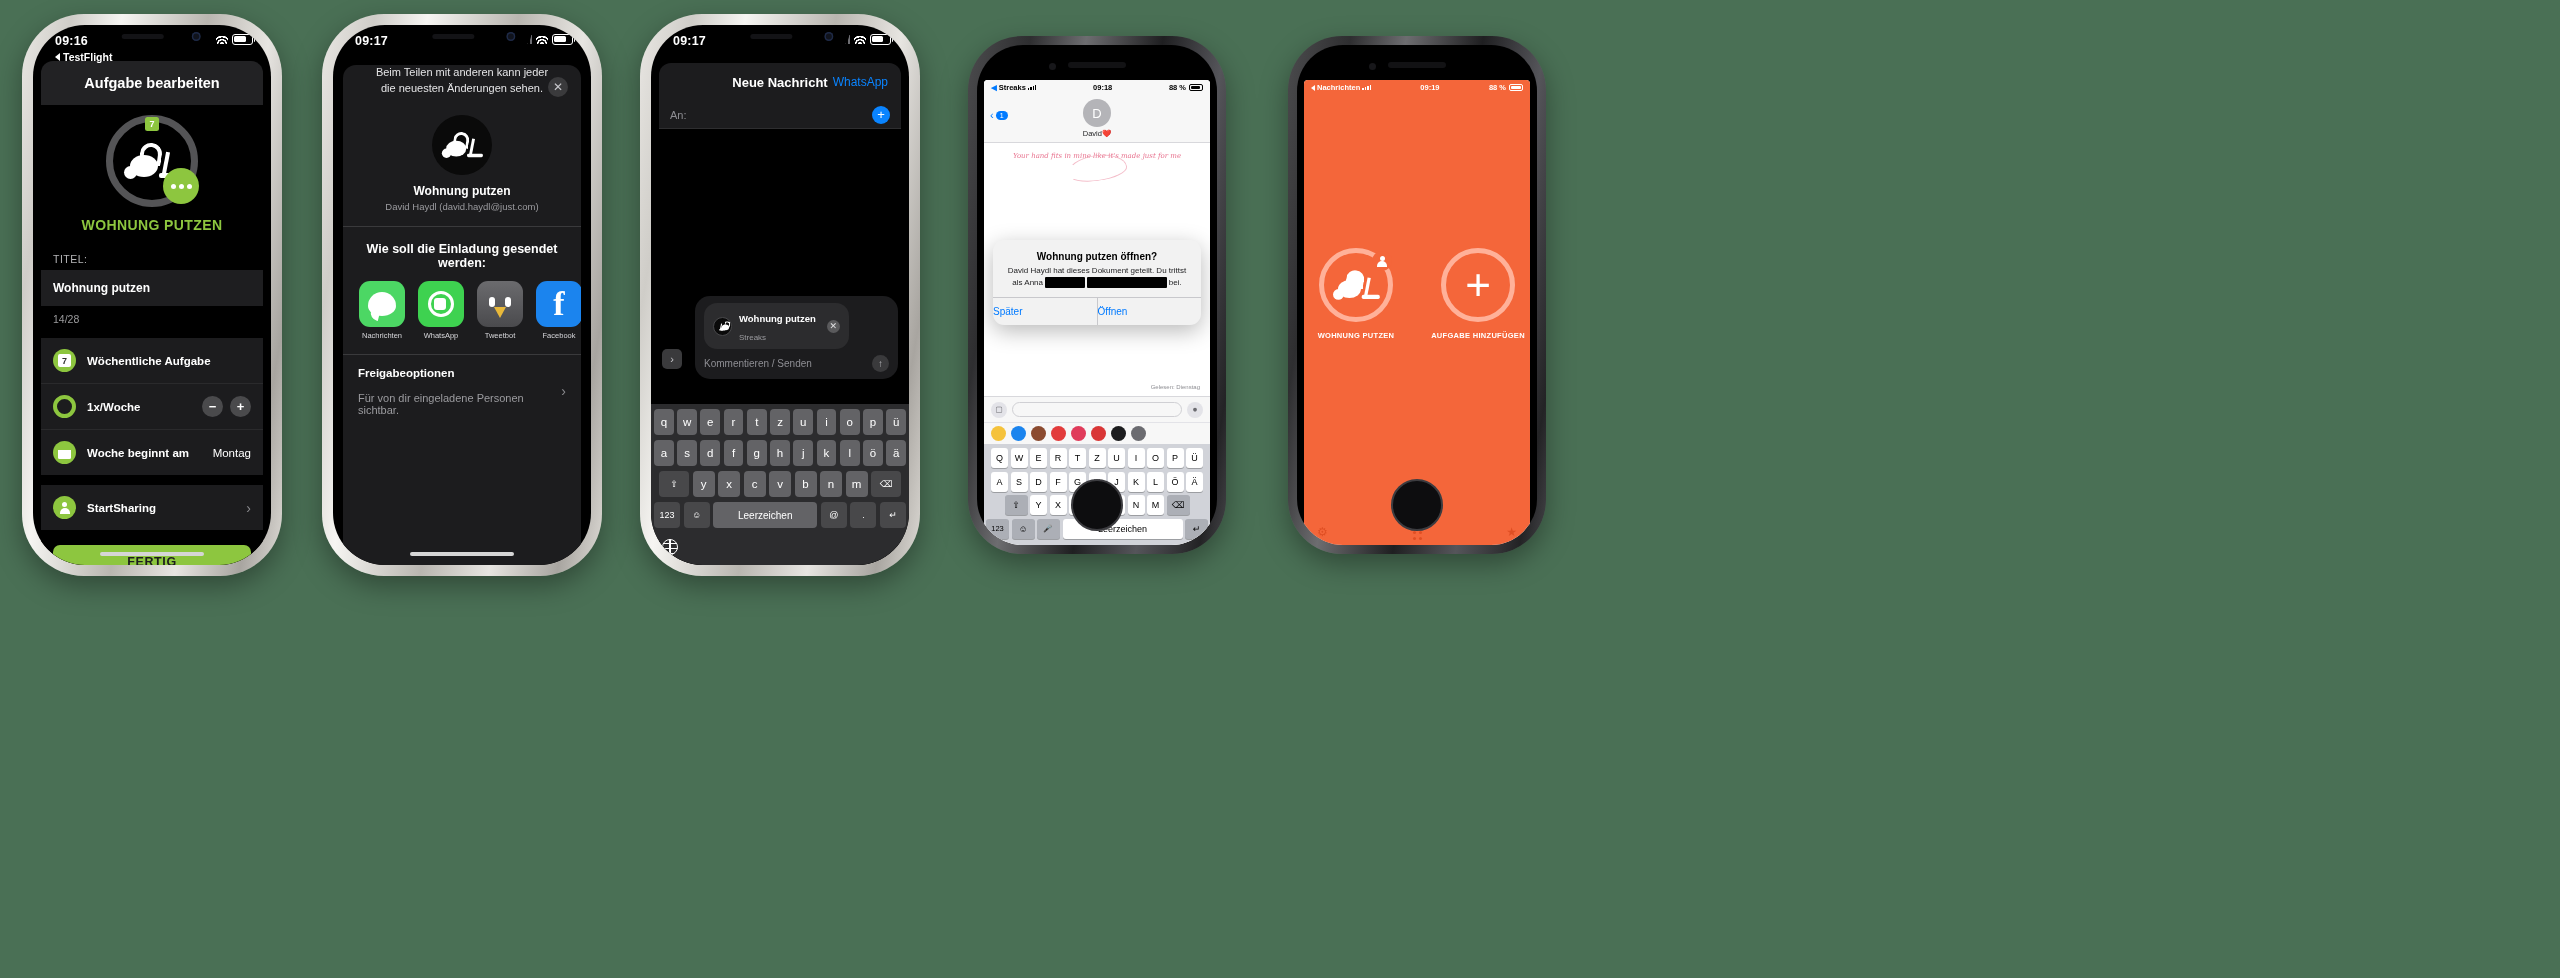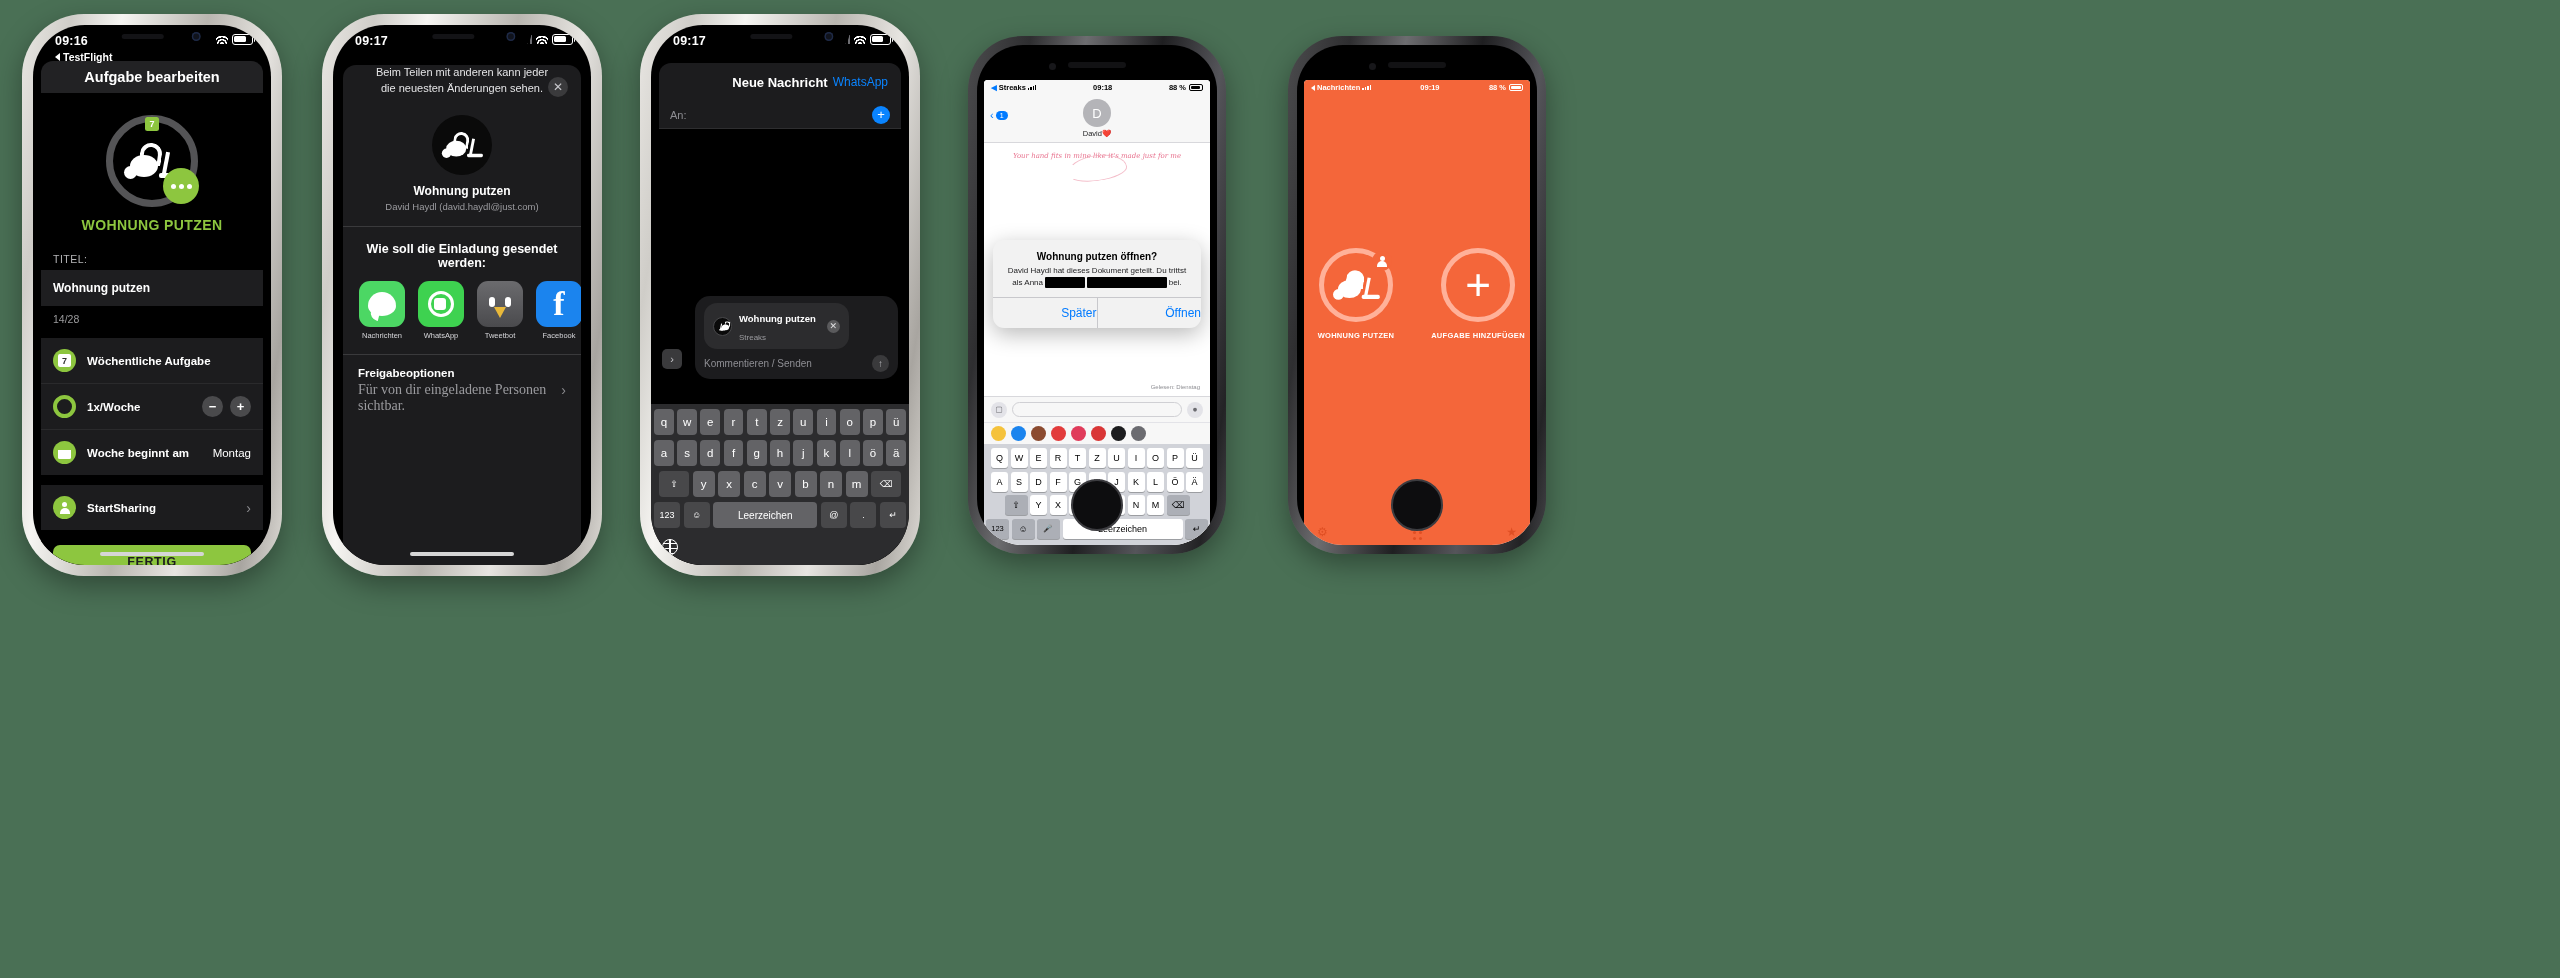--- a/index.html
+++ b/index.html
@@ -72,21 +72,21 @@
   .batt::after{content:"";position:absolute;right:-3.3px;top:3px;width:1.8px;height:4px;
                background:#fff;border-radius:0 1px 1px 0;}
   .batt b { position:absolute;left:1.3px;top:1.3px;bottom:1.3px;background:#fff;border-radius:1.5px;display:block;}
   .backhint { position:absolute; top:26px; left:22px; font-size:10.5px; color:#fff; font-weight:600;
               display:flex; align-items:center; gap:3px; z-index:31;}
   .backhint .tri { width:0;height:0;border-top:4px solid transparent;border-bottom:4px solid transparent;
                    border-right:5px solid #fff;}
 
   
   #p1 { left: 22px; top: 14px; width: 260px; height: 562px; }
-  .p1-nav { position:absolute; top:36px; left:8px; right:8px; height:32px; background:#222224;
+  .p1-nav { position:absolute; top:36px; left:8px; right:8px; height:44px; background:#222224;
             border-radius:12px 12px 0 0; display:flex;align-items:center;justify-content:center; z-index:20;}
   .p1-nav span { color:#fff; font-size:14.5px; font-weight:700; }
   .p1-body { position:absolute; top:76px; left:8px; right:8px; bottom:0; background:#000;
              overflow:hidden; }
   .hero { padding: 14px 0 6px; display:flex; flex-direction:column; align-items:center; }
   .ring { width:92px;height:92px;border-radius:50%; border:7px solid #545456; position:relative;
           display:flex;align-items:center;justify-content:center;}
   .badge7 { position:absolute; top:-5px; left:50%; margin-left:-7px; width:14px;height:14px;
             background:#8dc63f; border-radius:2.5px; color:#fff; font-size:9px; font-weight:700;
             display:flex;align-items:center;justify-content:center;}
@@ -157,21 +157,21 @@
   .ico.tw{background:linear-gradient(#6b6b6e,#4a4a4d);}
   .ico.tw .eyeL,.ico.tw .eyeR{position:absolute;top:16px;width:6px;height:10px;border-radius:3px;background:#fff;}
   .ico.tw .eyeL{left:12px;} .ico.tw .eyeR{right:12px;}
   .ico.tw .beak{position:absolute;top:26px;left:50%;margin-left:-6px;width:12px;height:11px;background:#e8b83a;
                 clip-path:polygon(50% 100%,0 0,100% 0);}
   .ico.fb{background:#1b84ee;}
   .ico.fb .f{color:#fff;font-size:34px;font-weight:800;line-height:30px;font-family:"Liberation Serif",serif;}
   .sheet .opt{display:flex;align-items:center;justify-content:space-between;padding:12px 15px;
               border-top:1px solid #3a3a3c;}
   .opt .t1{color:#fff;font-size:11.5px;font-weight:600;}
-  .opt .t2{color:#9b9b9f;font-size:14px;margin-top:3px;font-family:Liberation Serif, serif;}
+  .opt .t2{color:#9b9b9f;font-size:11px;margin-top:13px;}
 
   
   #p3 { left: 640px; top: 14px; width: 280px; height: 562px; }
   .p3nav{position:absolute;top:38px;left:8px;right:8px;height:38px;background:#1c1c1e;border-radius:12px 12px 0 0;
          display:flex;align-items:center;justify-content:center;z-index:10;}
   .p3nav .ttl{color:#fff;font-size:13px;font-weight:700;}
   .p3nav .cancel{position:absolute;right:13px;color:#0a84ff;font-size:12px;}
   .toline{position:absolute;top:76px;left:8px;right:8px;height:28px;background:#1c1c1e;
           display:flex;align-items:center;padding:0 11px;border-bottom:1px solid #2e2e30;z-index:9;}
   .toline .an{color:#8e8e93;font-size:11px;}
@@ -236,21 +236,21 @@
   .scribble{position:absolute;top:12px;left:50%;margin-left:-30px;width:60px;height:26px;
             border:1.2px solid #f0a8b8;border-radius:50% 50% 50% 50%/60% 60% 40% 40%;opacity:.75;
             border-left-color:transparent;transform:rotate(-8deg);}
   .delivered{position:absolute;right:10px;bottom:6px;color:#8e8e93;font-size:6px;}
   .alert4{position:absolute;left:9px;right:9px;top:160px;background:#f2f2f2;border-radius:11px;
           box-shadow:0 6px 22px rgba(0,0,0,.28);overflow:hidden;z-index:20;}
   .alert4 .t{font-size:10px;font-weight:700;color:#000;text-align:center;padding:11px 12px 3px;}
   .alert4 .m{font-size:8px;color:#1c1c1e;text-align:center;padding:0 11px 9px;line-height:1.45;}
   .redact{display:inline-block;background:#000;color:transparent;border-radius:1px;}
   .alert4 .btns{display:flex;border-top:.5px solid #c8c8cc;}
-  .alert4 .btns div{flex:1;text-align:right;padding:8px 0;color:#007aff;font-size:12px;}
+  .alert4 .btns div{flex:1;text-align:left;padding:8px 0;color:#007aff;font-size:10px;}
   .alert4 .btns div+div{border-left:.5px solid #c8c8cc;}
   .inbar4{height:26px;background:#f7f7f7;border-top:1px solid #d8d8dc;display:flex;align-items:center;
           gap:5px;padding:0 7px;}
   .ib-ic{width:16px;height:16px;border-radius:50%;background:#e3e3e8;color:#6b6b70;font-size:8px;
          display:flex;align-items:center;justify-content:center;}
   .ib-field{flex:1;height:15px;border:1px solid #d0d0d4;border-radius:8px;}
   .appstrip{height:22px;background:#f7f7f7;display:flex;align-items:center;gap:5px;padding:0 7px;
             border-top:1px solid #e3e3e8;}
   .appstrip i{width:15px;height:15px;border-radius:50%;display:block;flex:0 0 auto;}
   .kb4{background:#d1d3d9;padding:4px 2px 3px;}

